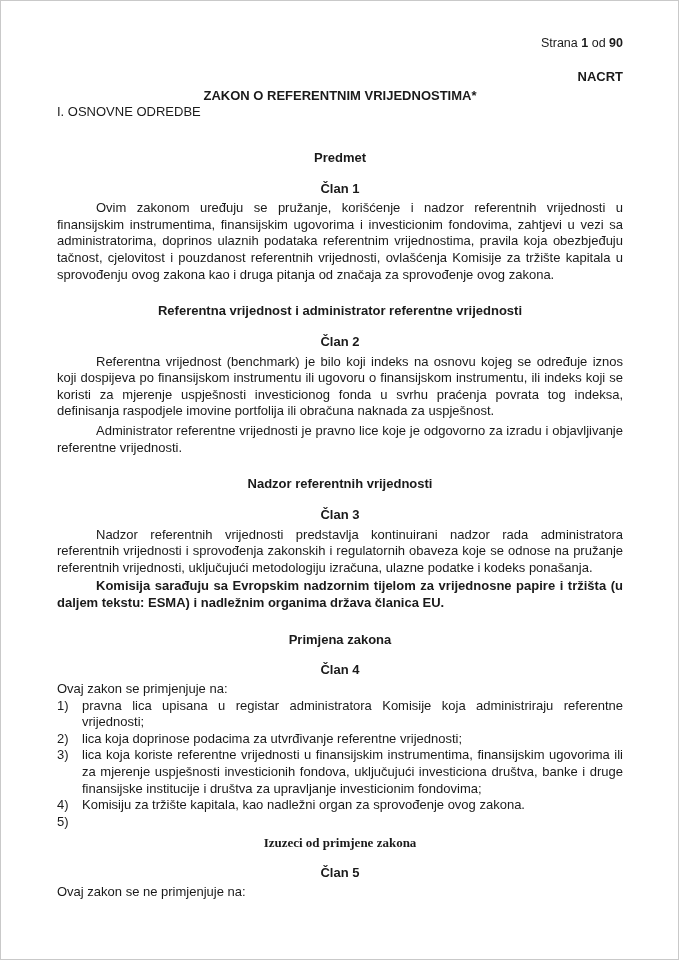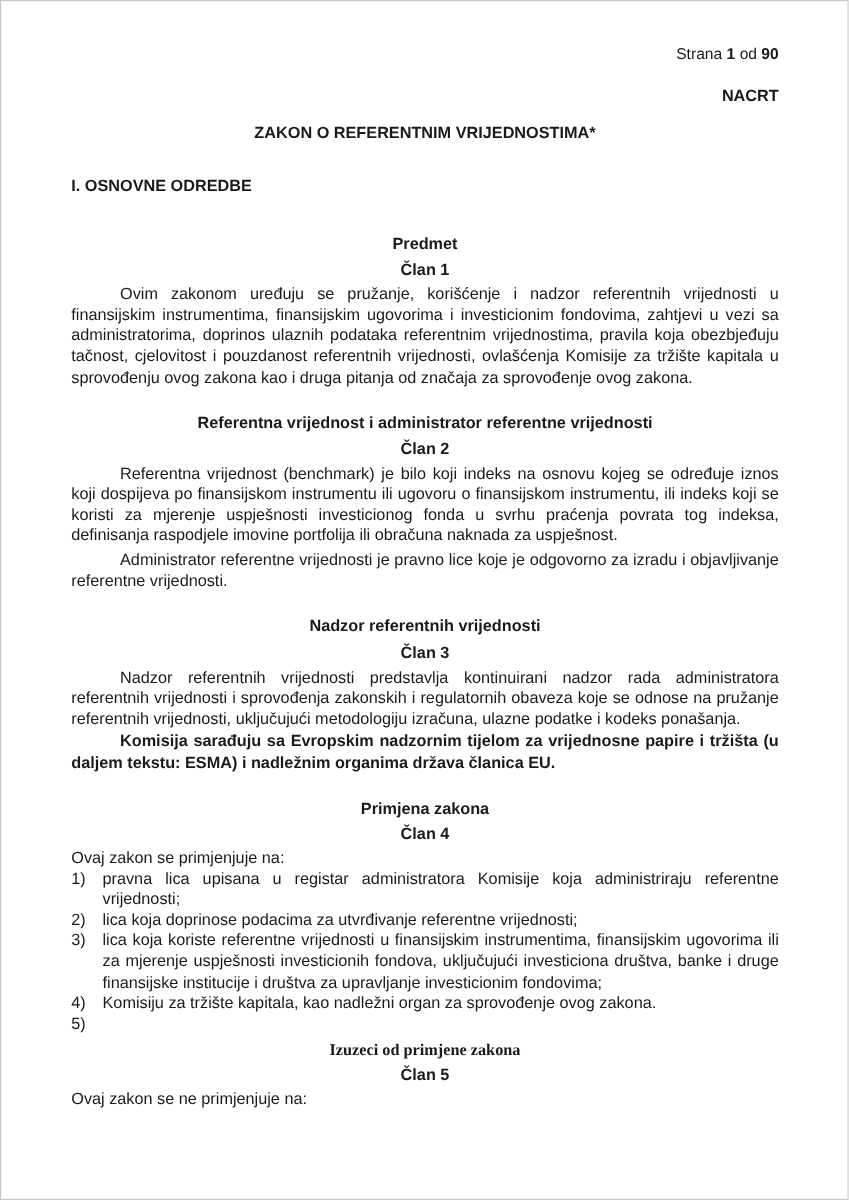--- a/index.html
+++ b/index.html
@@ -17,26 +17,26 @@
     border: 1px solid #c9c9c9;
     padding: 34px 55px 20px 56px;
     font-size: 13px;
     line-height: 1.28;
     color: #1a1a1a;
     overflow: hidden;
   }
   .b { font-weight: bold; }
   .pagenum { text-align: right; font-size: 12.5px; }
   .draft { text-align: right; font-weight: bold; margin-top: 18px; }
-  .doc-title { text-align: center; font-weight: bold; margin-top: 12px; }
-  .chapter { font-weight: bold; margin-top: 27px; }
+  .doc-title { text-align: center; font-weight: bold; margin-top: 2px; }
+  .chapter { font-weight: normal; }
   .art-head { text-align: center; font-weight: bold; margin-top: 20px; }
   .art-head.first { margin-top: 29px; }
   .art-head.tight { margin-top: 4px; font-family: Liberation Serif, serif; }
-  .art-num { text-align: center; font-weight: bold; margin-top: 4px; }
+  .art-num { text-align: center; font-weight: bold; margin-top: 14px; }
   p.body {
     margin: 3px 0 0 0;
     text-align: justify;
     text-indent: 39px;
   }
   p.body.gap { margin-top: 2px; font-weight: bold; }
   p.intro {
     margin: 2px 0 0 0;
     text-align: left;
     text-indent: 0;

